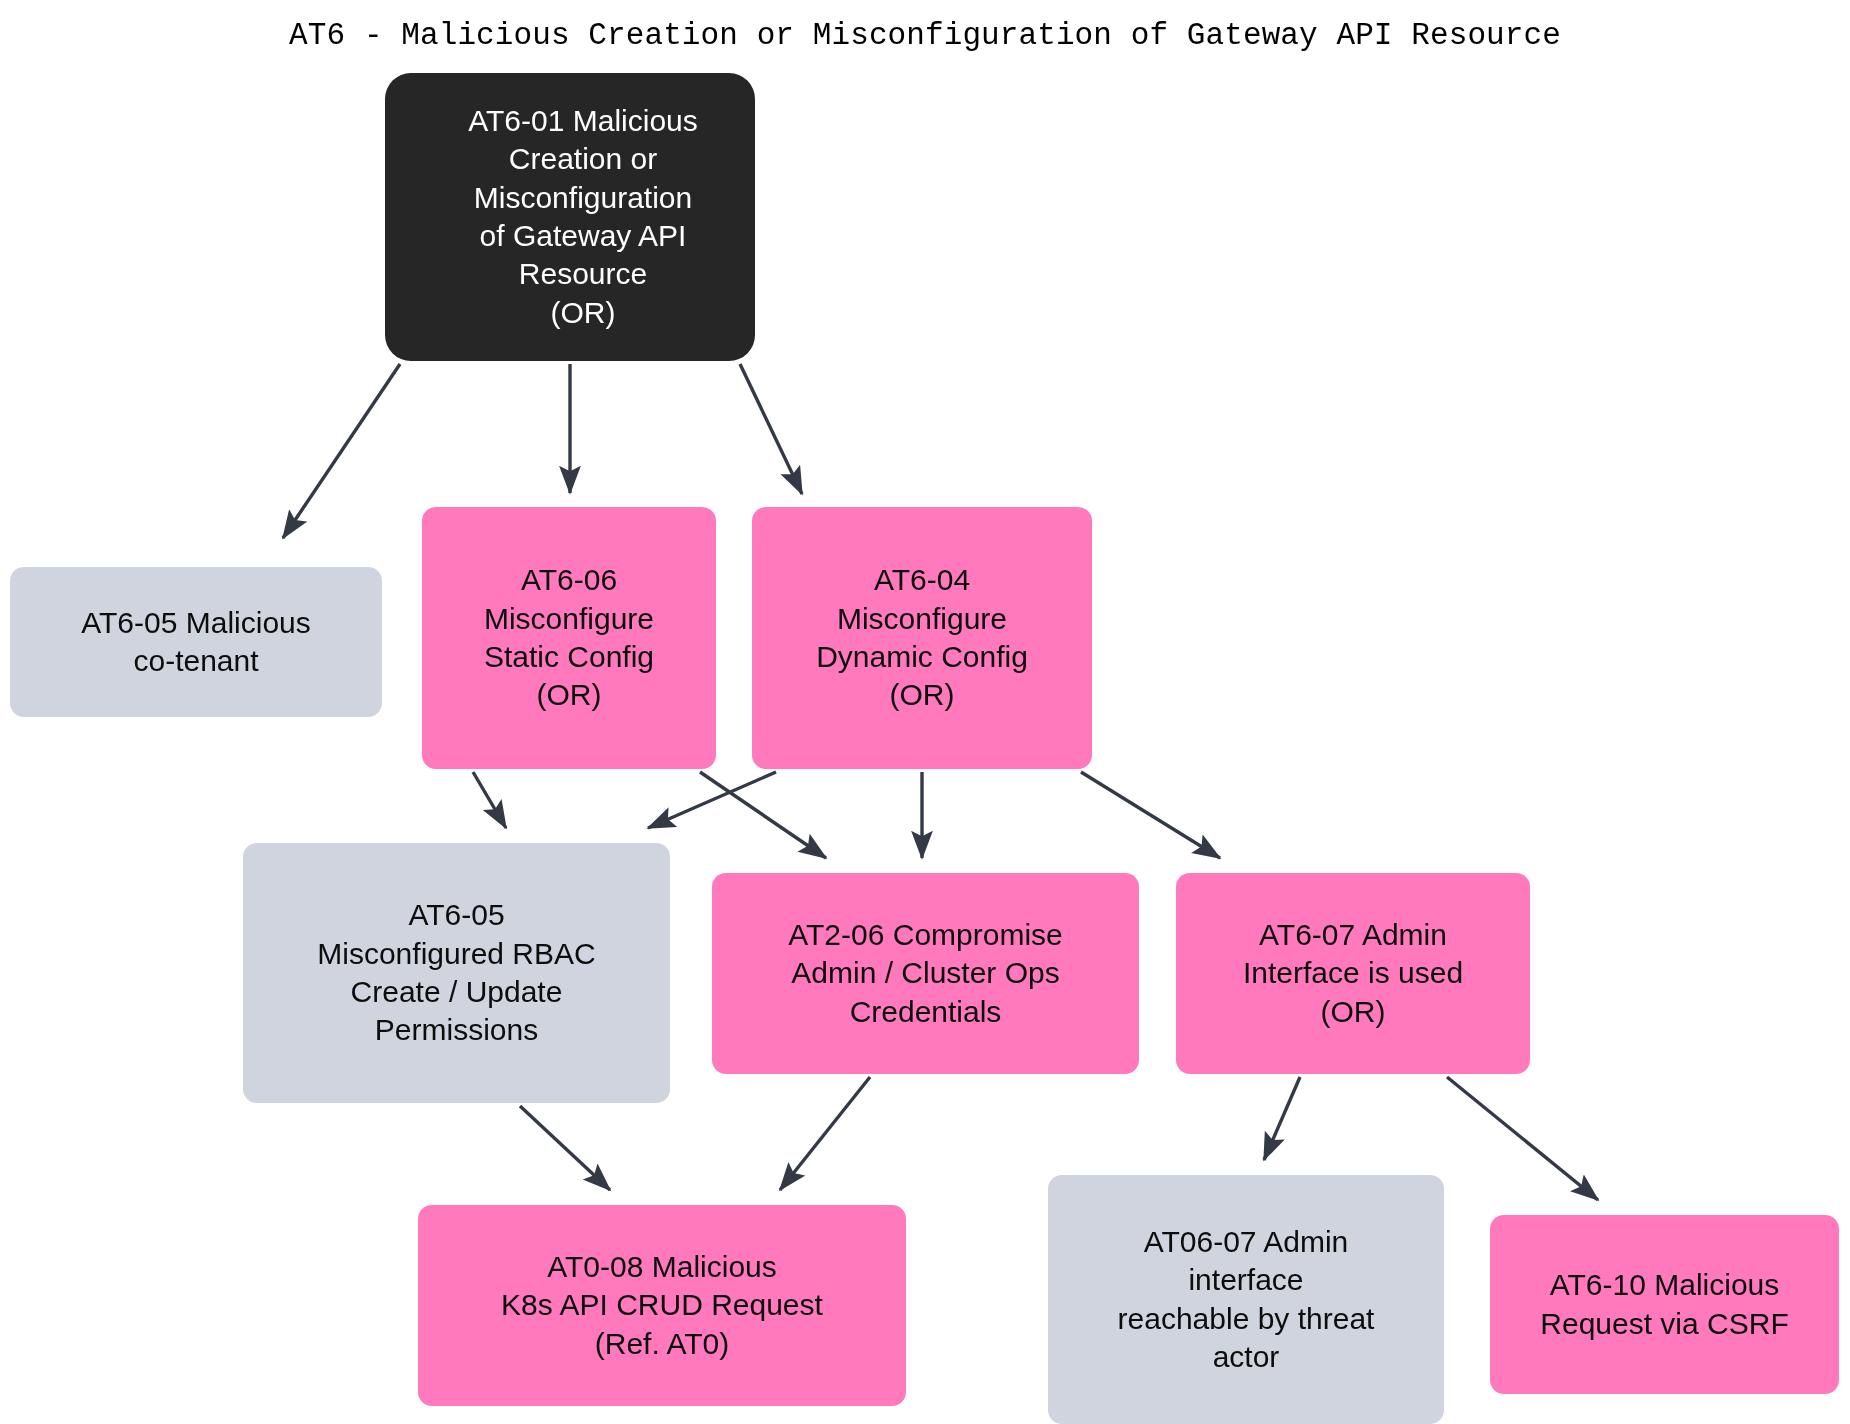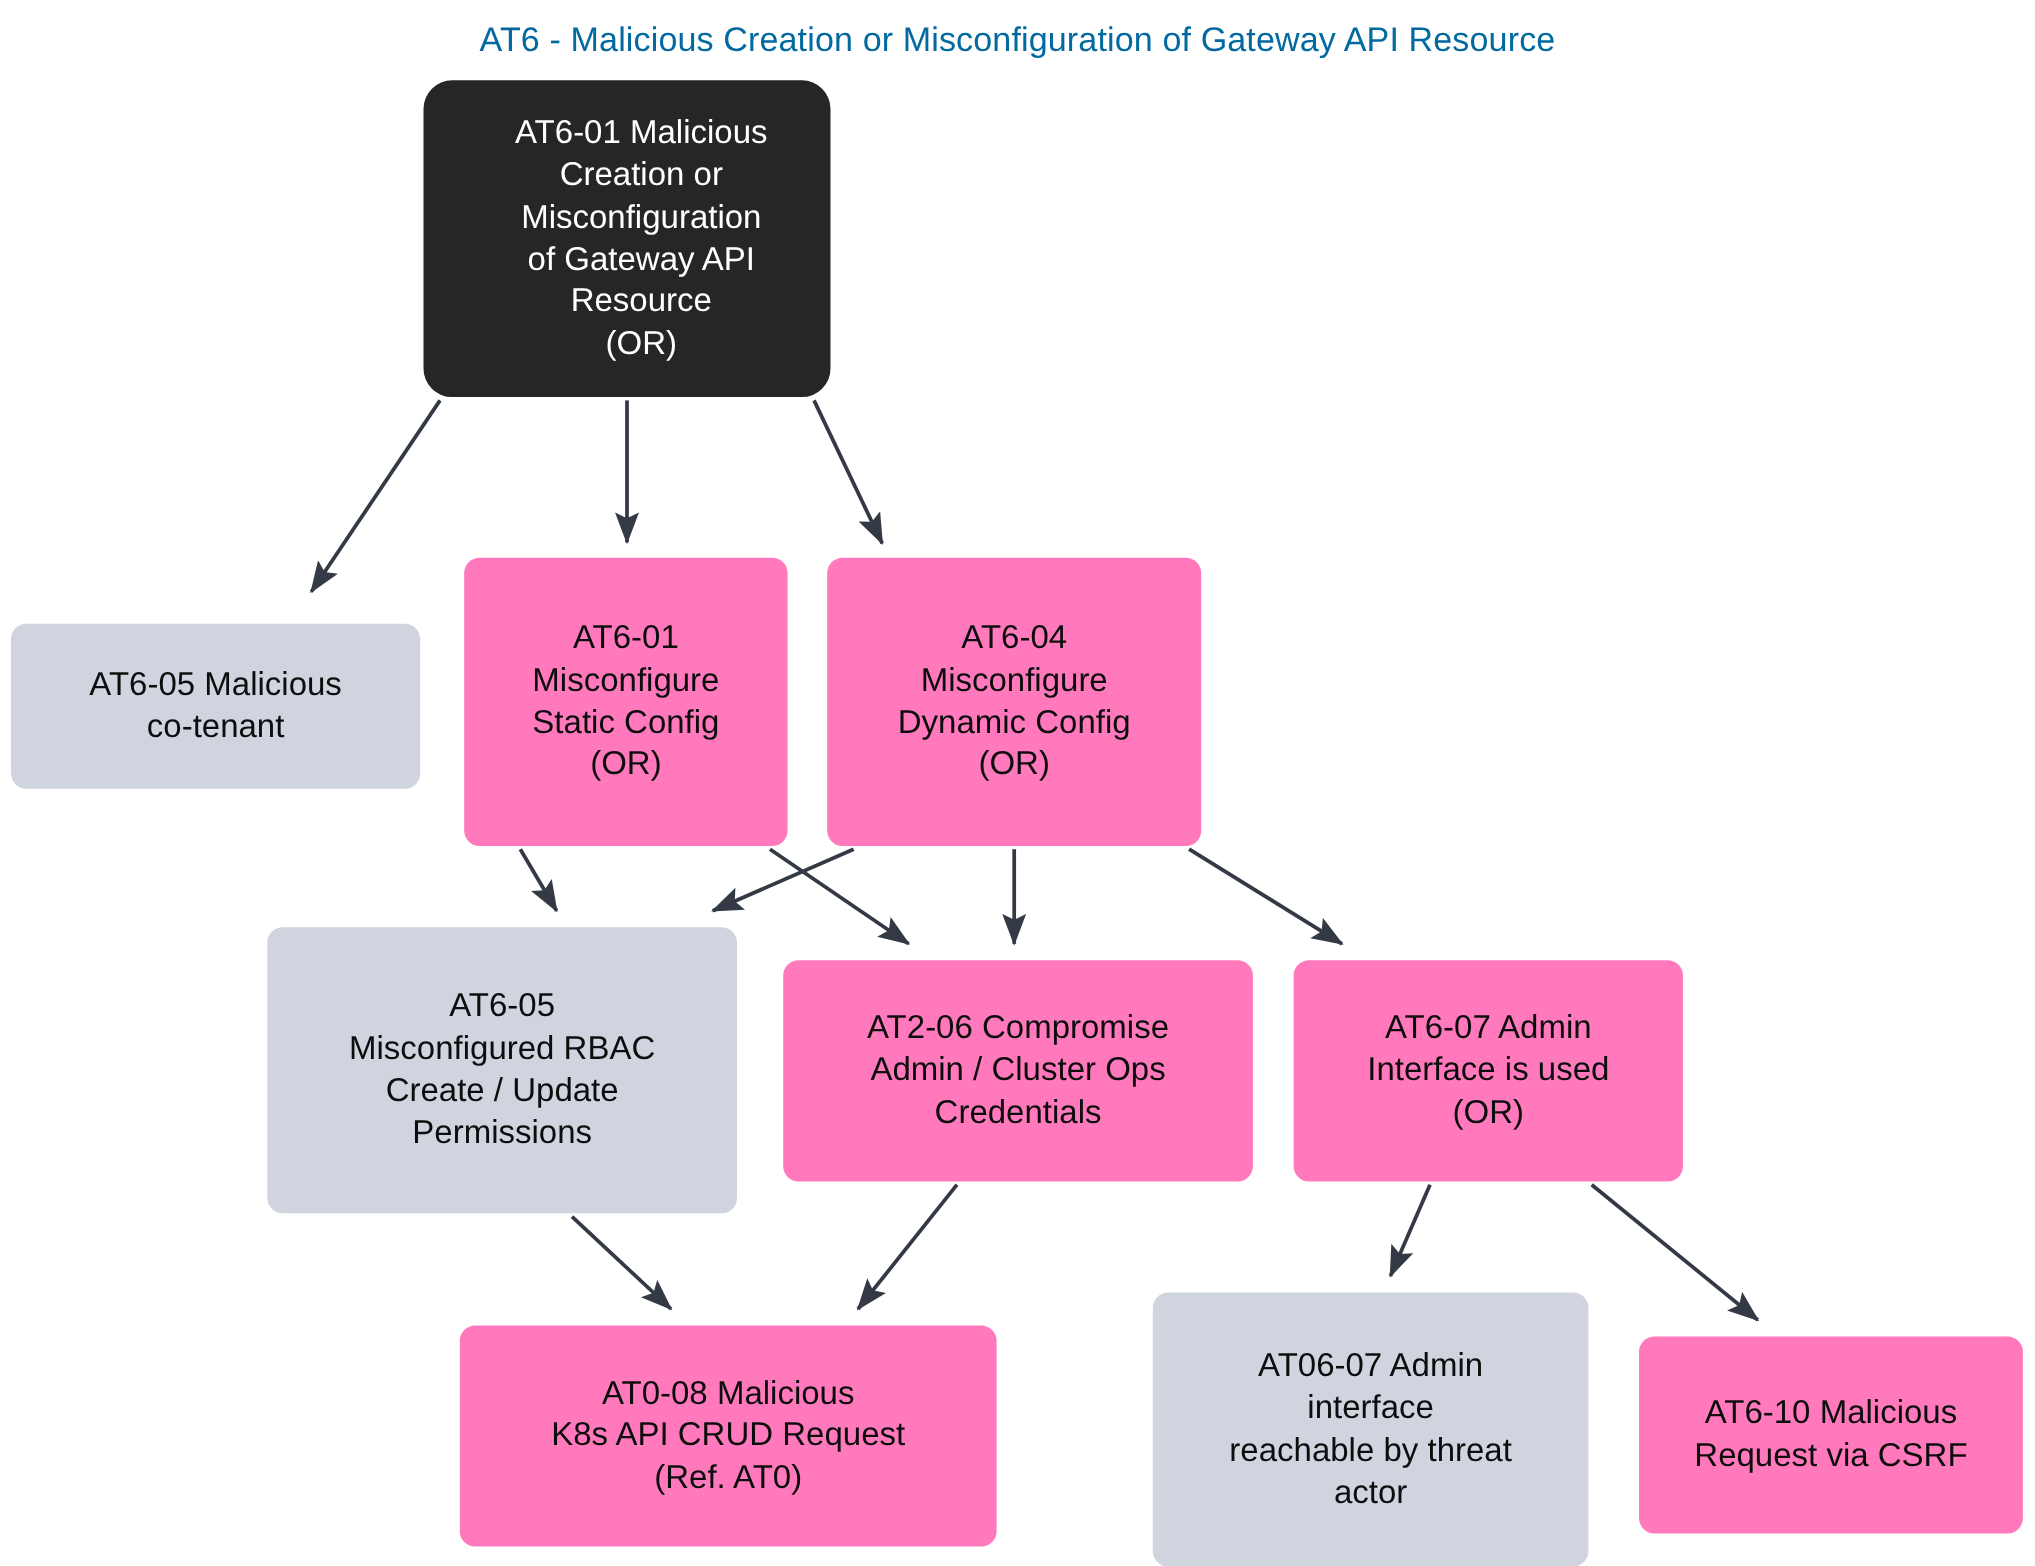--- a/index.html
+++ b/index.html
@@ -20,23 +20,24 @@
     height: 1424px;
     background: #ffffff;
   }
   #diagram-title {
     position: absolute;
     left: 0;
     top: 18px;
     width: 1850px;
     text-align: center;
     font-size: 31px;
-    color: #0369a1;
+    color: #000000;
     letter-spacing: 0.1px;
     white-space: nowrap;
+    font-family: Liberation Mono, monospace;
   }
   #edge-layer {
     position: absolute;
     left: 0;
     top: 0;
     width: 1850px;
     height: 1424px;
     pointer-events: none;
   }
   .node {
@@ -105,21 +106,21 @@
 
   <div id="nodes-layer">
       <div class="node root" style="left: 385px; top: 73px; width: 370px; height: 288px;"><span class="node-label">AT6-01 Malicious
 Creation or
 Misconfiguration
 of Gateway API
 Resource
 (OR)</span></div>
       <div class="node grey" style="left: 10px; top: 567px; width: 372px; height: 150px;"><span class="node-label">AT6-05 Malicious
 co-tenant</span></div>
-      <div class="node pink" style="left: 422px; top: 507px; width: 294px; height: 262px;"><span class="node-label">AT6-01
+      <div class="node pink" style="left: 422px; top: 507px; width: 294px; height: 262px;"><span class="node-label">AT6-06
 Misconfigure
 Static Config
 (OR)</span></div>
       <div class="node pink" style="left: 752px; top: 507px; width: 340px; height: 262px;"><span class="node-label">AT6-04
 Misconfigure
 Dynamic Config
 (OR)</span></div>
       <div class="node grey" style="left: 243px; top: 843px; width: 427px; height: 260px;"><span class="node-label">AT6-05
 Misconfigured RBAC
 Create / Update

